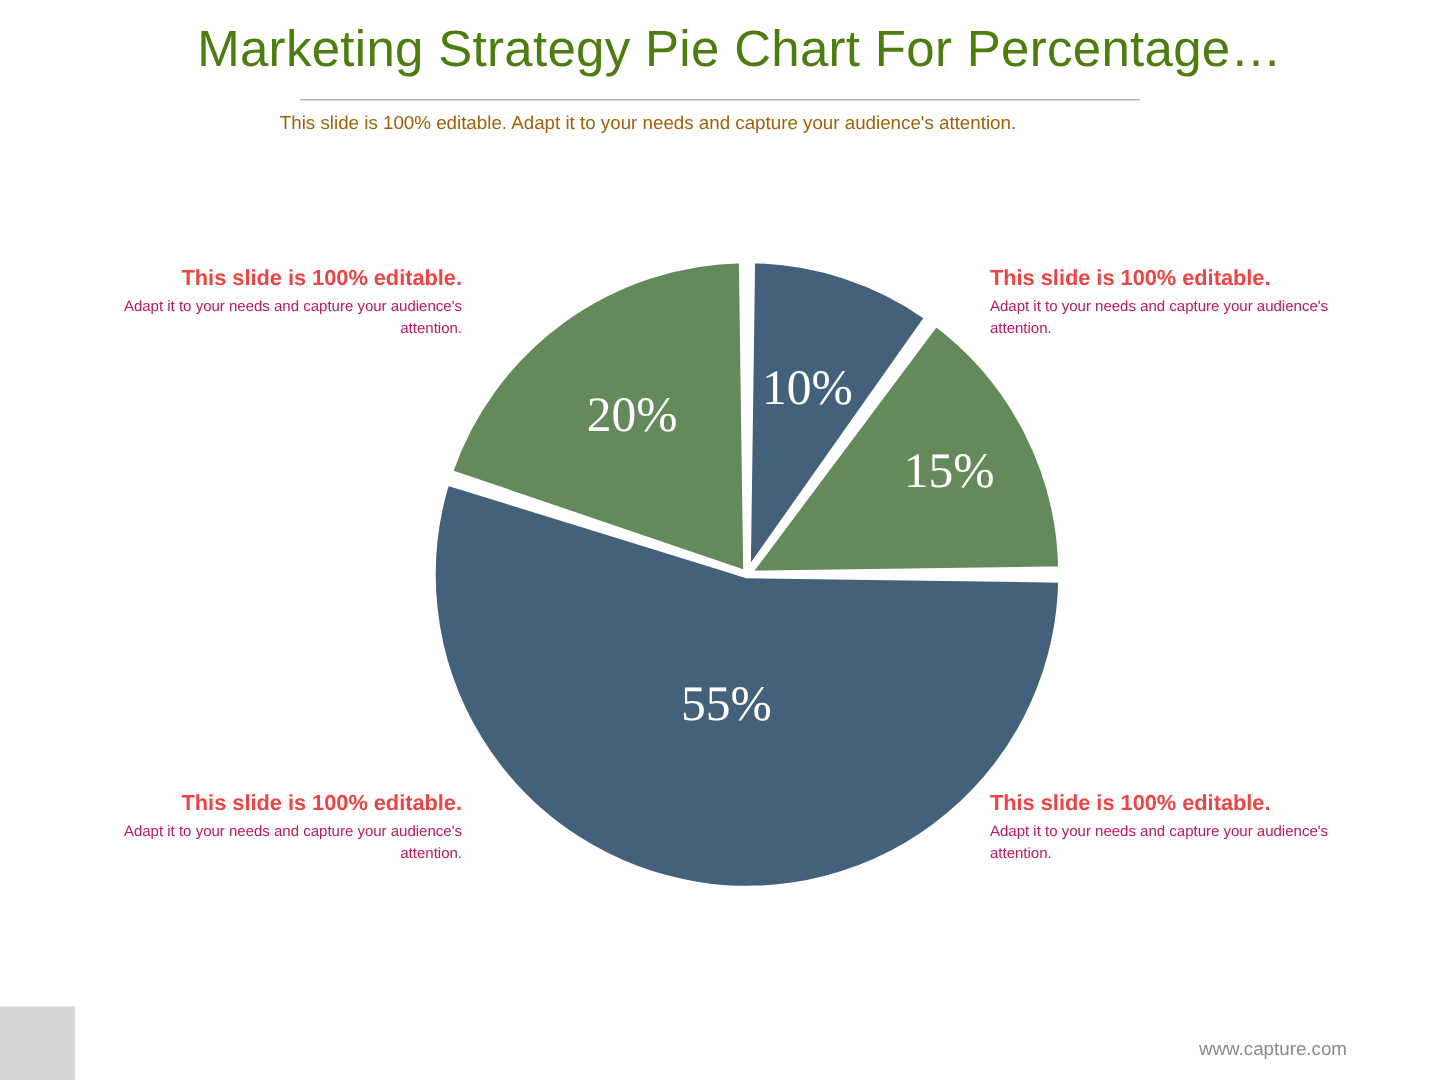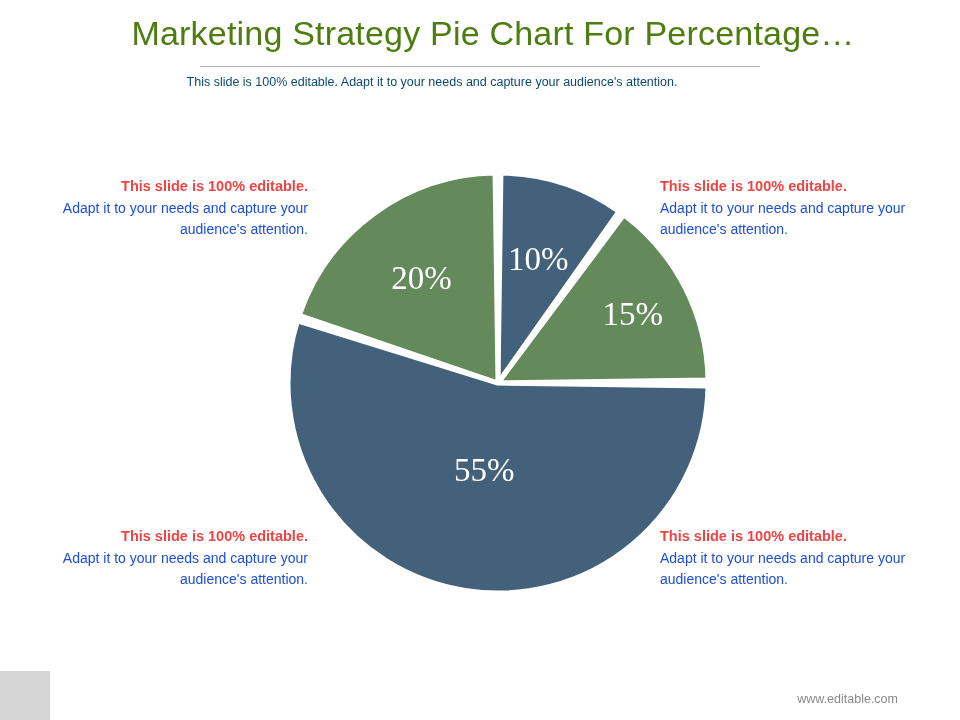--- a/index.html
+++ b/index.html
@@ -43,21 +43,21 @@
     height: 1px;
     background: #b3b3b3;
   }
   .subtitle {
     position: absolute;
     left: 0;
     top: 75px;
     width: 864px;
     text-align: center;
     font-size: 12.5px;
-    color: #0c4a6e;
+    color: #a16207;
     white-space: nowrap;
   }
 
   
   .pie-wrap {
     position: absolute;
     left: 268px;
     top: 153px;
     width: 460px;
     height: 460px;
@@ -82,23 +82,23 @@
     width: 250px;
   }
   .callout .c-head {
     font-size: 14.5px;
     font-weight: 700;
     color: #ef4444;
     line-height: 1.45;
     margin: 0 0 1px 0;
   }
   .callout .c-body {
-    font-size: 14px;
+    font-size: 10px;
     font-weight: 400;
-    color: #1d4ed8;
+    color: #be185d;
     line-height: 1.48;
     margin: 0;
   }
   .callout.align-right { text-align: right; }
   .callout.align-left  { text-align: left; }
 
   #callout-tl { left: 58px;  top: 176px; }
   #callout-tr { left: 660px; top: 176px; }
   #callout-bl { left: 58px;  top: 526px; }
   #callout-br { left: 660px; top: 526px; }
@@ -164,15 +164,15 @@
     <p class="c-body">Adapt it to your needs and capture your audience's attention.</p>
   </div>
 
   <div class="callout align-left" id="callout-br">
     <p class="c-head">This slide is 100% editable.</p>
     <p class="c-body">Adapt it to your needs and capture your audience's attention.</p>
   </div>
 
   <div class="footer-block"></div>
 
-  <div class="footer-url">www.editable.com</div>
+  <div class="footer-url">www.capture.com</div>
 
 </div>
 
 </body></html>

